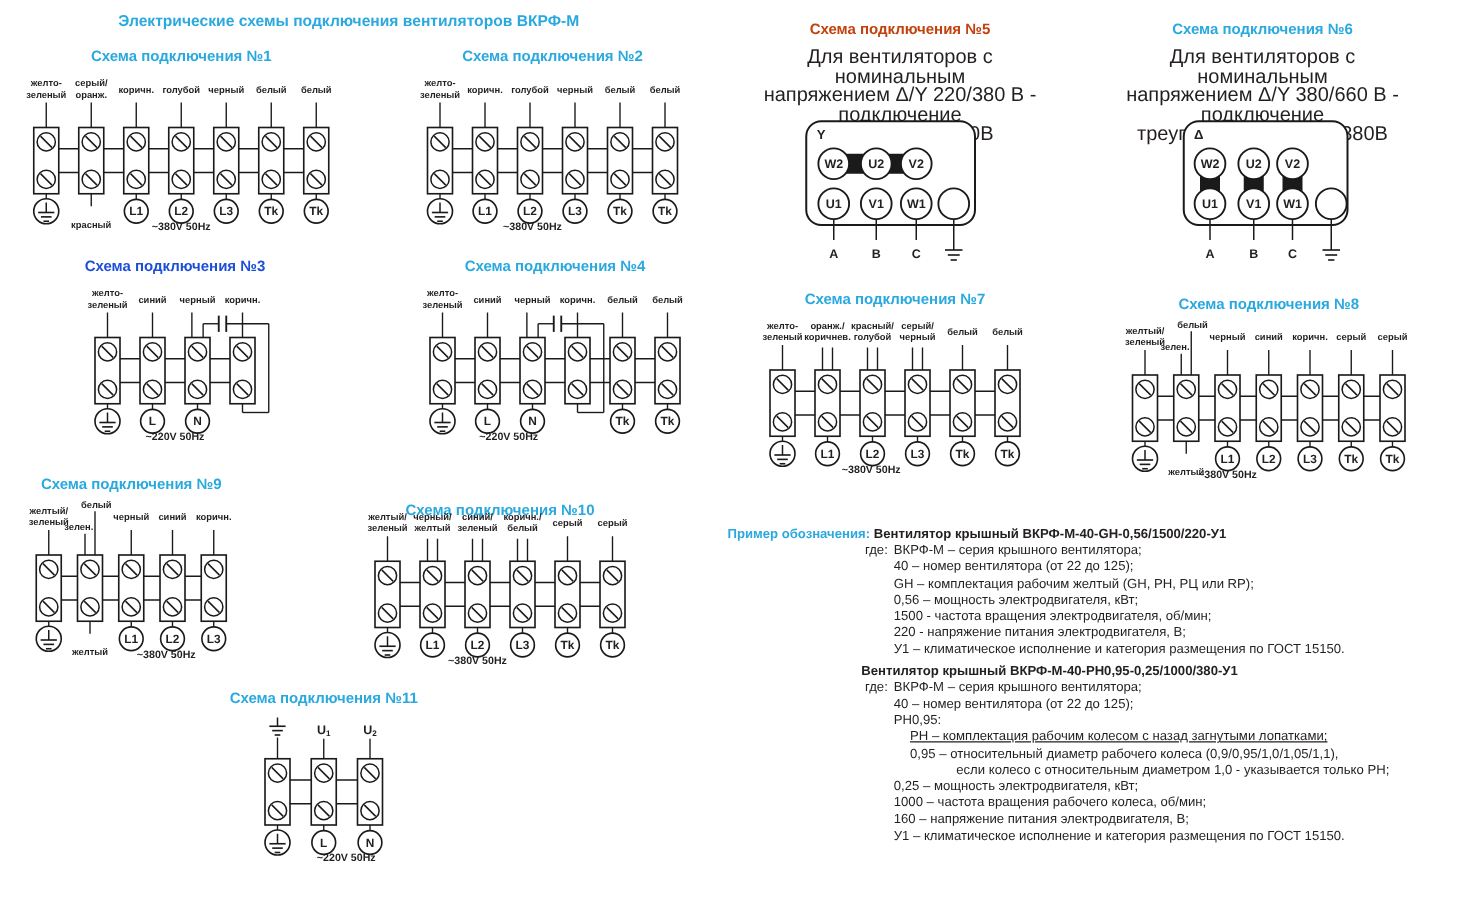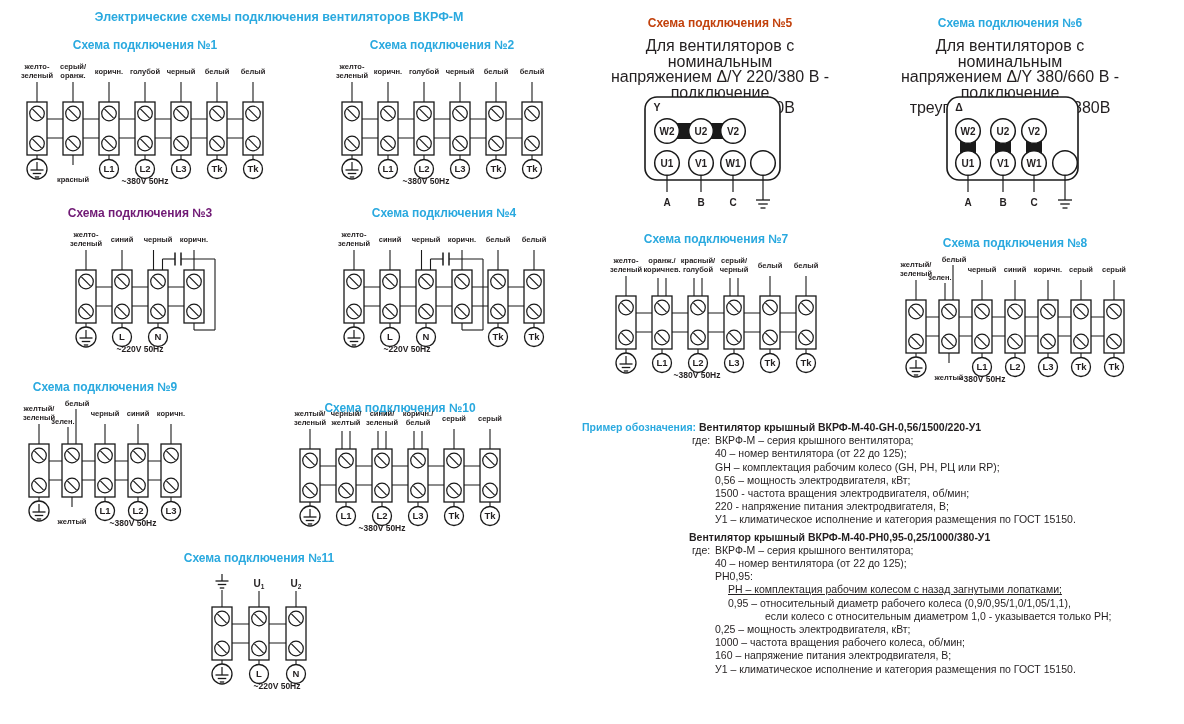--- a/index.html
+++ b/index.html
@@ -176,21 +176,21 @@
           <line x1="205.4" y1="70.9" x2="214.6" y2="80.1" stroke="#1a1a1a" stroke-width="1.2"></line>
           <circle cx="210" cy="105.5" r="7.3" fill="#fff" stroke="#1a1a1a" stroke-width="1.2"></circle>
           <line x1="205.4" y1="100.9" x2="214.6" y2="110.1" stroke="#1a1a1a" stroke-width="1.2"></line>
           <line x1="210" y1="117" x2="210" y2="121.5" stroke="#1a1a1a" stroke-width="1.1"></line>
           <circle cx="210" cy="131" r="9.5" fill="#fff" stroke="#1a1a1a" stroke-width="1.3"></circle>
           <text x="210" y="134.4" text-anchor="middle" font-size="9.5" font-weight="bold">Tk</text>
           <text x="104" y="146" text-anchor="middle" font-size="8.5" font-weight="bold">~380V 50Hz</text>
         </svg>
       </div>
       <div class="schema" style="left: 56px; top: 206px; width: 168px; height: 158px;">
-        <div class="schema-title" style="top: 0px; color: #701a75;">Схема подключения №3</div>
+        <div class="schema-title" style="top: 0px; color: #1d4ed8;">Схема подключения №3</div>
         <svg width="168" height="158" viewBox="0 0 168 158">
           <line x1="30" y1="81" x2="138" y2="81" stroke="#1a1a1a" stroke-width="1.1"></line>
           <line x1="30" y1="100" x2="138" y2="100" stroke="#1a1a1a" stroke-width="1.1"></line>
           <line x1="106.5" y1="53" x2="106.5" y2="64" stroke="#1a1a1a" stroke-width="1.1"></line>
           <line x1="106.5" y1="53" x2="119" y2="53" stroke="#1a1a1a" stroke-width="1.1"></line>
           <line x1="119" y1="46.5" x2="119" y2="59.5" stroke="#1a1a1a" stroke-width="1.5"></line>
           <line x1="125" y1="46.5" x2="125" y2="59.5" stroke="#1a1a1a" stroke-width="1.5"></line>
           <line x1="125" y1="53" x2="159" y2="53" stroke="#1a1a1a" stroke-width="1.1"></line>
           <line x1="159" y1="53" x2="159" y2="124" stroke="#1a1a1a" stroke-width="1.1"></line>
           <line x1="159" y1="124" x2="138" y2="124" stroke="#1a1a1a" stroke-width="1.1"></line>
@@ -735,21 +735,21 @@
           <circle cx="104" cy="131" r="9.5" fill="#fff" stroke="#1a1a1a" stroke-width="1.3"></circle>
           <text x="104" y="134.4" text-anchor="middle" font-size="9.5" font-weight="bold">N</text>
           <text x="85" y="146" text-anchor="middle" font-size="8.5" font-weight="bold">~220V 50Hz</text>
         </svg>
       </div>
     </div>
   <div id="examples">
       <div class="ex-title-row"><span class="ex-label" style="color: rgb(42, 169, 223);">Пример обозначения:</span><span style="margin-left: 3px;">Вентилятор крышный ВКРФ-М-40-GH-0,56/1500/220-У1</span></div>
       <div class="ex-line" style="padding-left: 133px;"><span class="gde">где:</span><span>ВКРФ-М – серия крышного вентилятора;</span></div>
       <div class="ex-line" style="padding-left: 133px;"><span>40 – номер вентилятора (от 22 до 125);</span></div>
-      <div class="ex-line" style="padding-left: 133px;"><span>GH – комплектация рабочим колесо (GH, РН, РЦ или RP);</span></div>
+      <div class="ex-line" style="padding-left: 133px;"><span>GH – комплектация рабочим желтый (GH, РН, РЦ или RP);</span></div>
       <div class="ex-line" style="padding-left: 133px;"><span>0,56 – мощность электродвигателя, кВт;</span></div>
       <div class="ex-line" style="padding-left: 133px;"><span>1500 - частота вращения электродвигателя, об/мин;</span></div>
       <div class="ex-line" style="padding-left: 133px;"><span>220 - напряжение питания электродвигателя, В;</span></div>
       <div class="ex-line" style="padding-left: 133px;"><span>У1 – климатическое исполнение и категория размещения по ГОСТ 15150.</span></div>
       <div class="ex2-title">Вентилятор крышный ВКРФ-М-40-РН0,95-0,25/1000/380-У1</div>
       <div class="ex-line" style="padding-left: 133px;"><span class="gde">где:</span><span>ВКРФ-М – серия крышного вентилятора;</span></div>
       <div class="ex-line" style="padding-left: 133px;"><span>40 – номер вентилятора (от 22 до 125);</span></div>
       <div class="ex-line" style="padding-left: 133px;"><span>РН0,95:</span></div>
       <div class="ex-line" style="padding-left: 146px; text-decoration: underline;"><span>РН – комплектация рабочим колесом с назад загнутыми лопатками;</span></div>
       <div class="ex-line" style="padding-left: 146px;"><span>0,95 – относительный диаметр рабочего колеса (0,9/0,95/1,0/1,05/1,1),</span></div>

